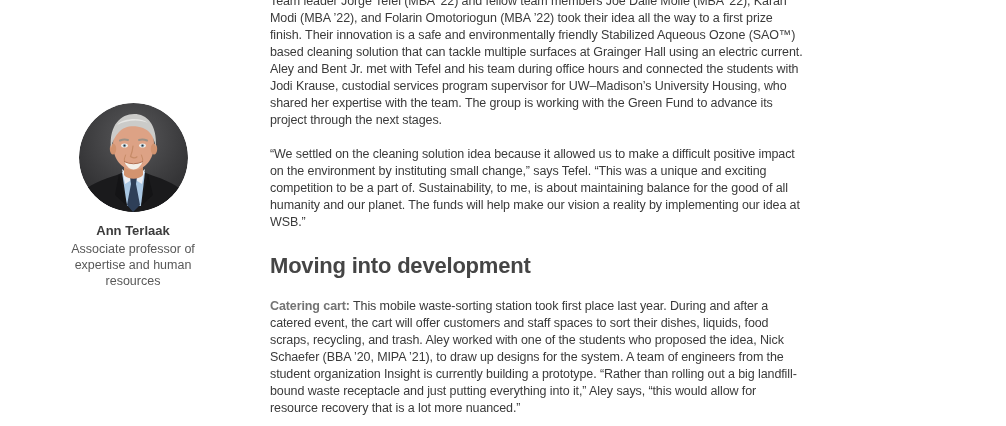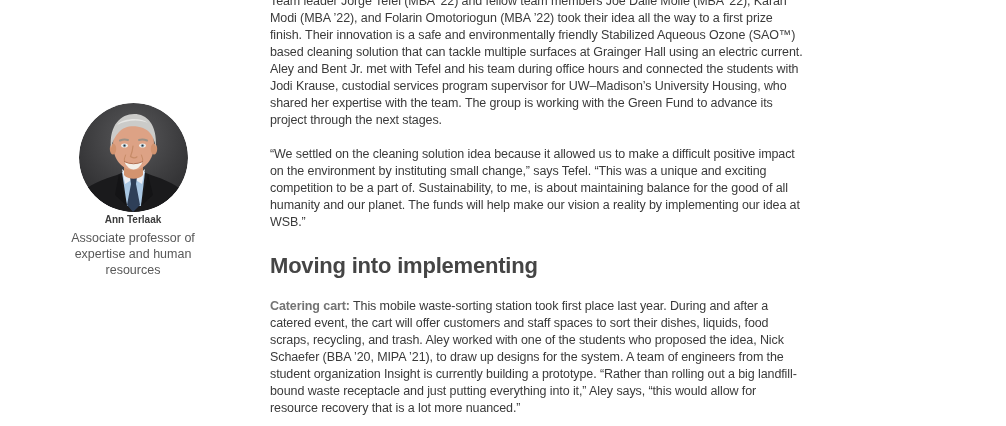--- a/index.html
+++ b/index.html
@@ -26,21 +26,22 @@
   }
   .avatar {
     width: 109px;
     height: 109px;
     margin: 0 auto;
     border-radius: 50%;
     overflow: hidden;
   }
   .avatar svg { display: block; }
   .author-name {
-    font-size: 10px;
+    margin-top: 11px;
+    font-size: 13px;
     font-weight: bold;
     line-height: 15px;
     color: #3c3c3c;
   }
   .author-title {
     margin-top: 3px;
     font-size: 12.5px;
     line-height: 16px;
     color: #585858;
   }
@@ -134,16 +135,16 @@
       </g>
     </svg>
   </div>
   <div class="author-name">Ann Terlaak</div>
   <div class="author-title">Associate professor of expertise and human resources</div>
 </aside>
 
 <article class="article">
   <p class="first">Team leader Jorge Tefel (MBA ’22) and fellow team members Joe Dalle Molle (MBA ’22), Karan Modi (MBA ’22), and Folarin Omotoriogun (MBA ’22) took their idea all the way to a first prize finish. Their innovation is a safe and environmentally friendly Stabilized Aqueous Ozone (SAO™) based cleaning solution that can tackle multiple surfaces at Grainger Hall using an electric current. Aley and Bent Jr. met with Tefel and his team during office hours and connected the students with Jodi Krause, custodial services program supervisor for UW–Madison’s University Housing, who shared her expertise with the team. The group is working with the Green Fund to advance its project through the next stages.</p>
   <p>“We settled on the cleaning solution idea because it allowed us to make a difficult positive impact on the environment by instituting small change,” says Tefel. “This was a unique and exciting competition to be a part of. Sustainability, to me, is about maintaining balance for the good of all humanity and our planet. The funds will help make our vision a reality by implementing our idea at WSB.”</p>
-  <h2>Moving into implementing</h2>
+  <h2>Moving into development</h2>
   <p><strong>Catering cart:</strong> <span>This mobile waste-sorting station took first place last year. During and after a catered event, the cart will offer customers and staff spaces to sort their dishes, liquids, food scraps, recycling, and trash. Aley worked with one of the students who proposed the idea, Nick Schaefer (BBA ’20, MIPA ’21), to draw up designs for the system. A team of engineers from the student organization Insight is currently building a prototype. “Rather than rolling out a big landfill-bound waste receptacle and just putting everything into it,” Aley says, “this would allow for resource recovery that is a lot more nuanced.”</span></p>
 
 </article>
 
 </body></html>

